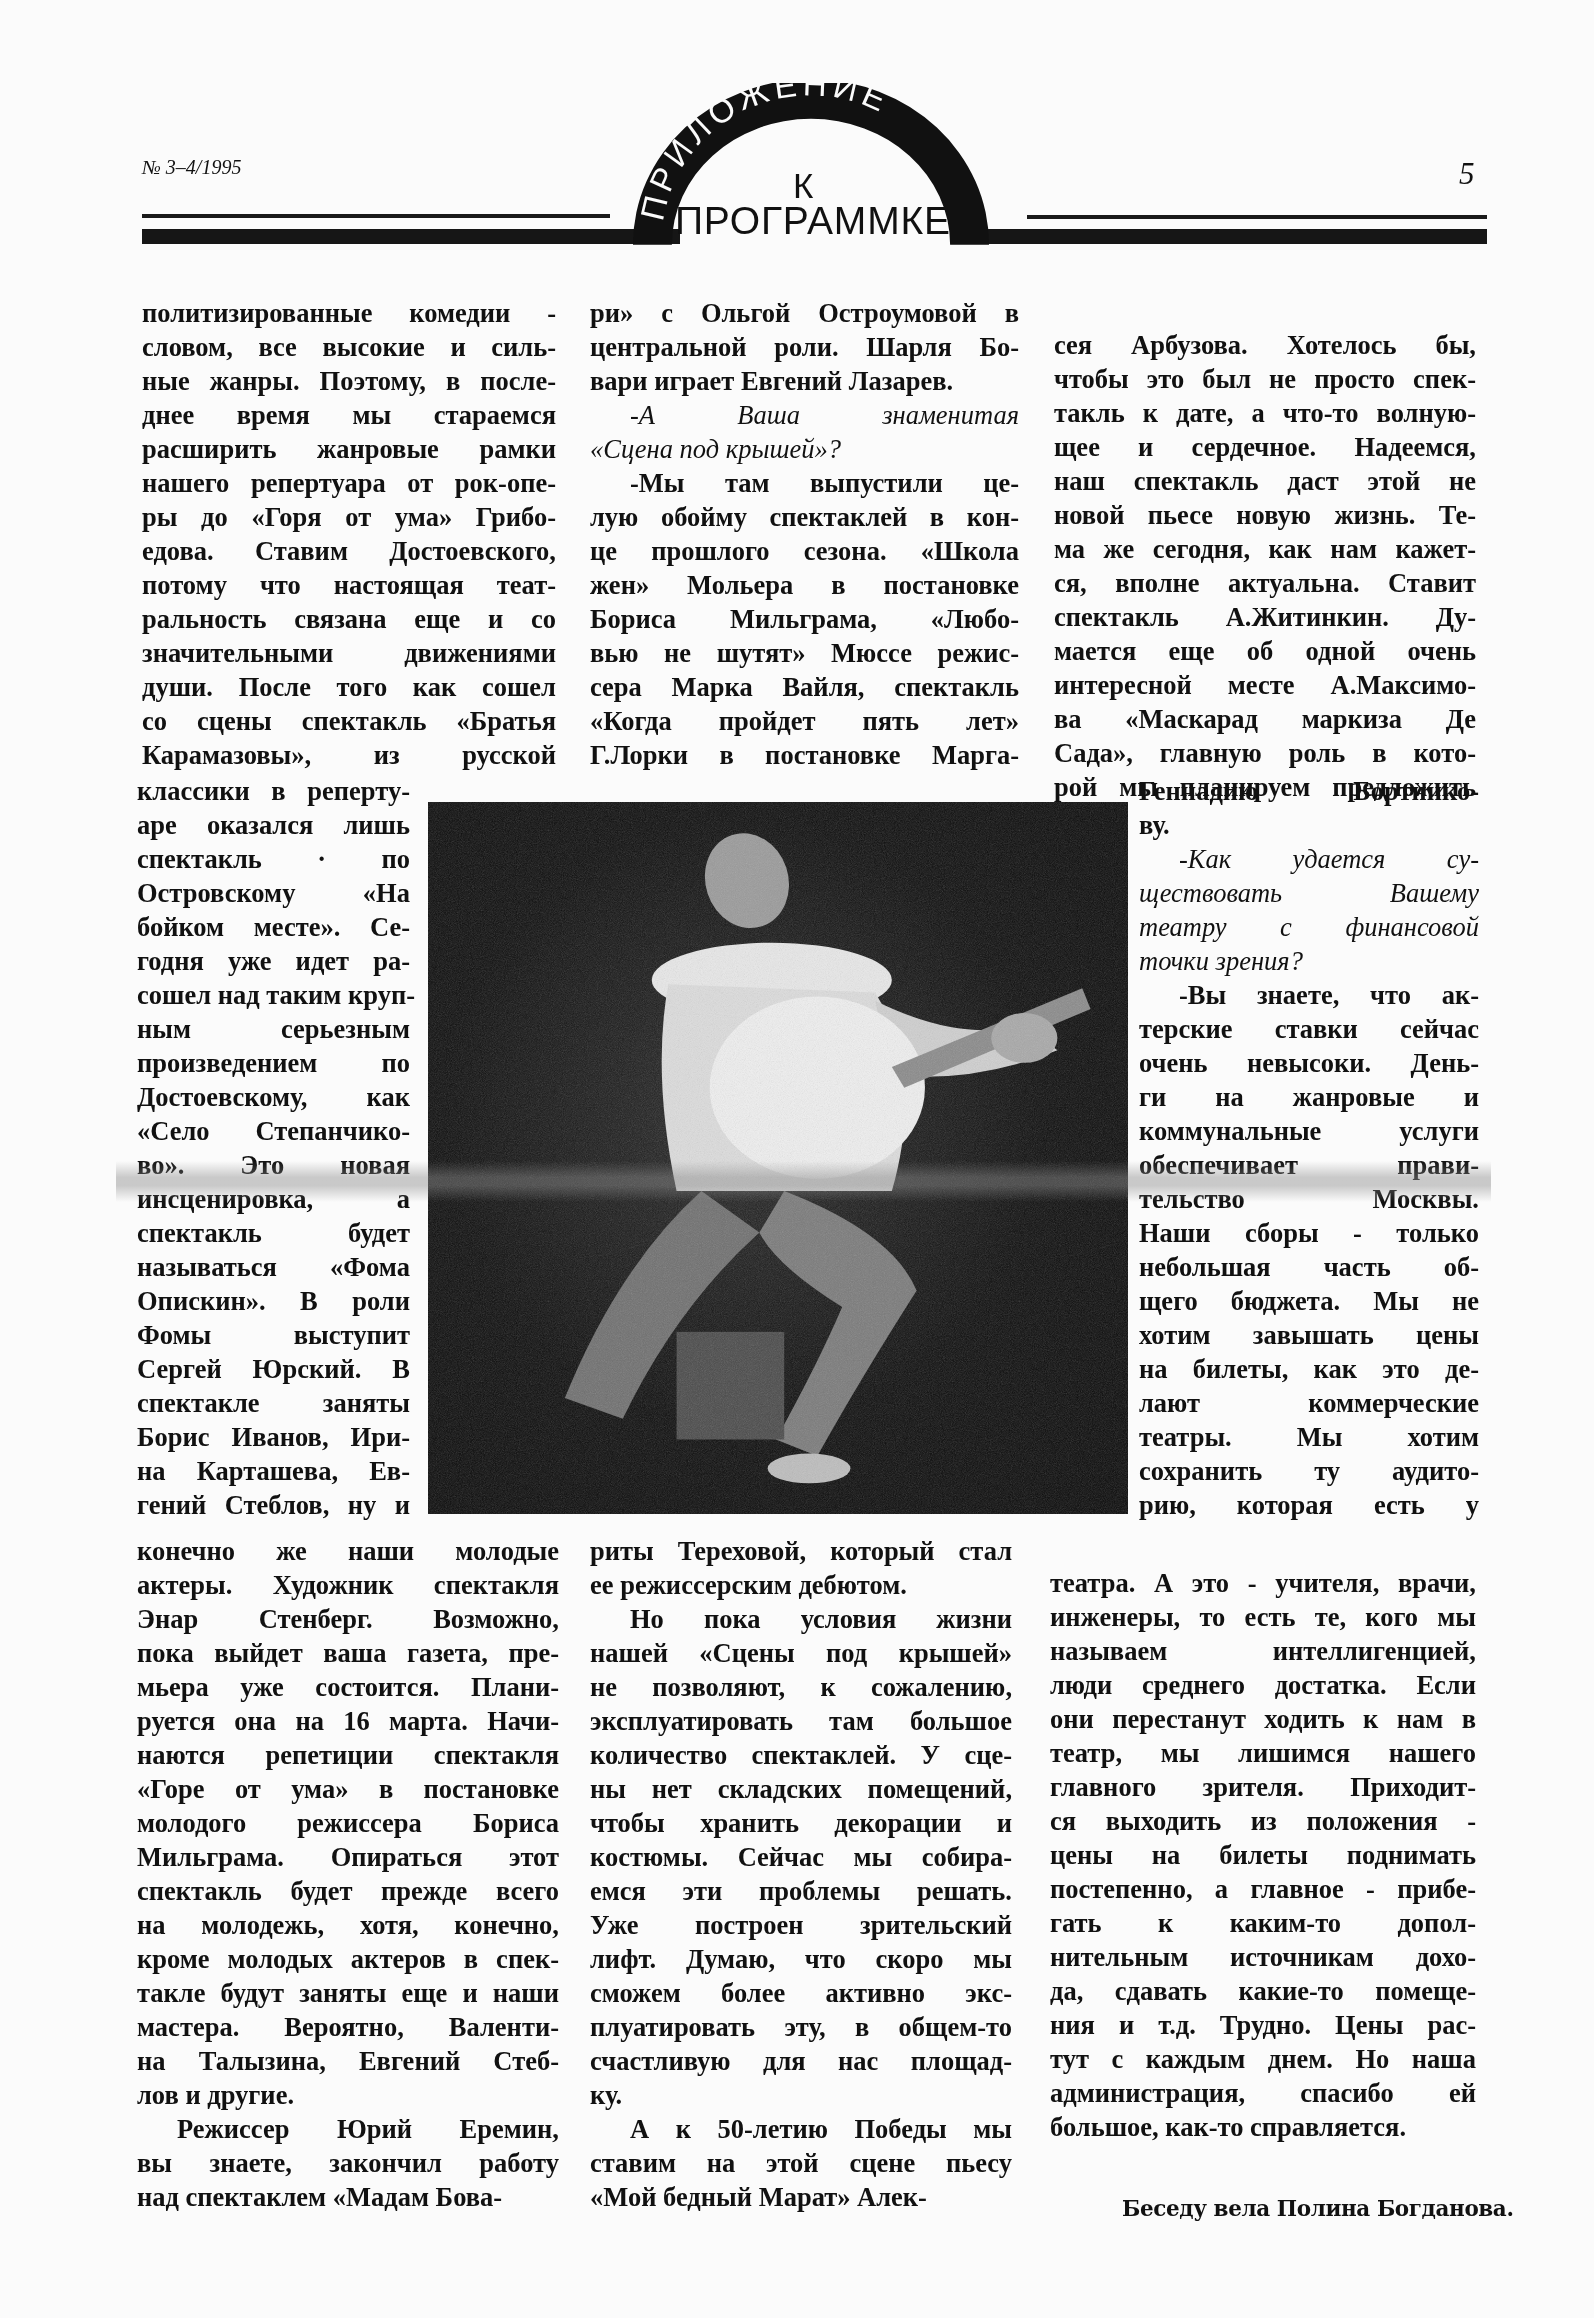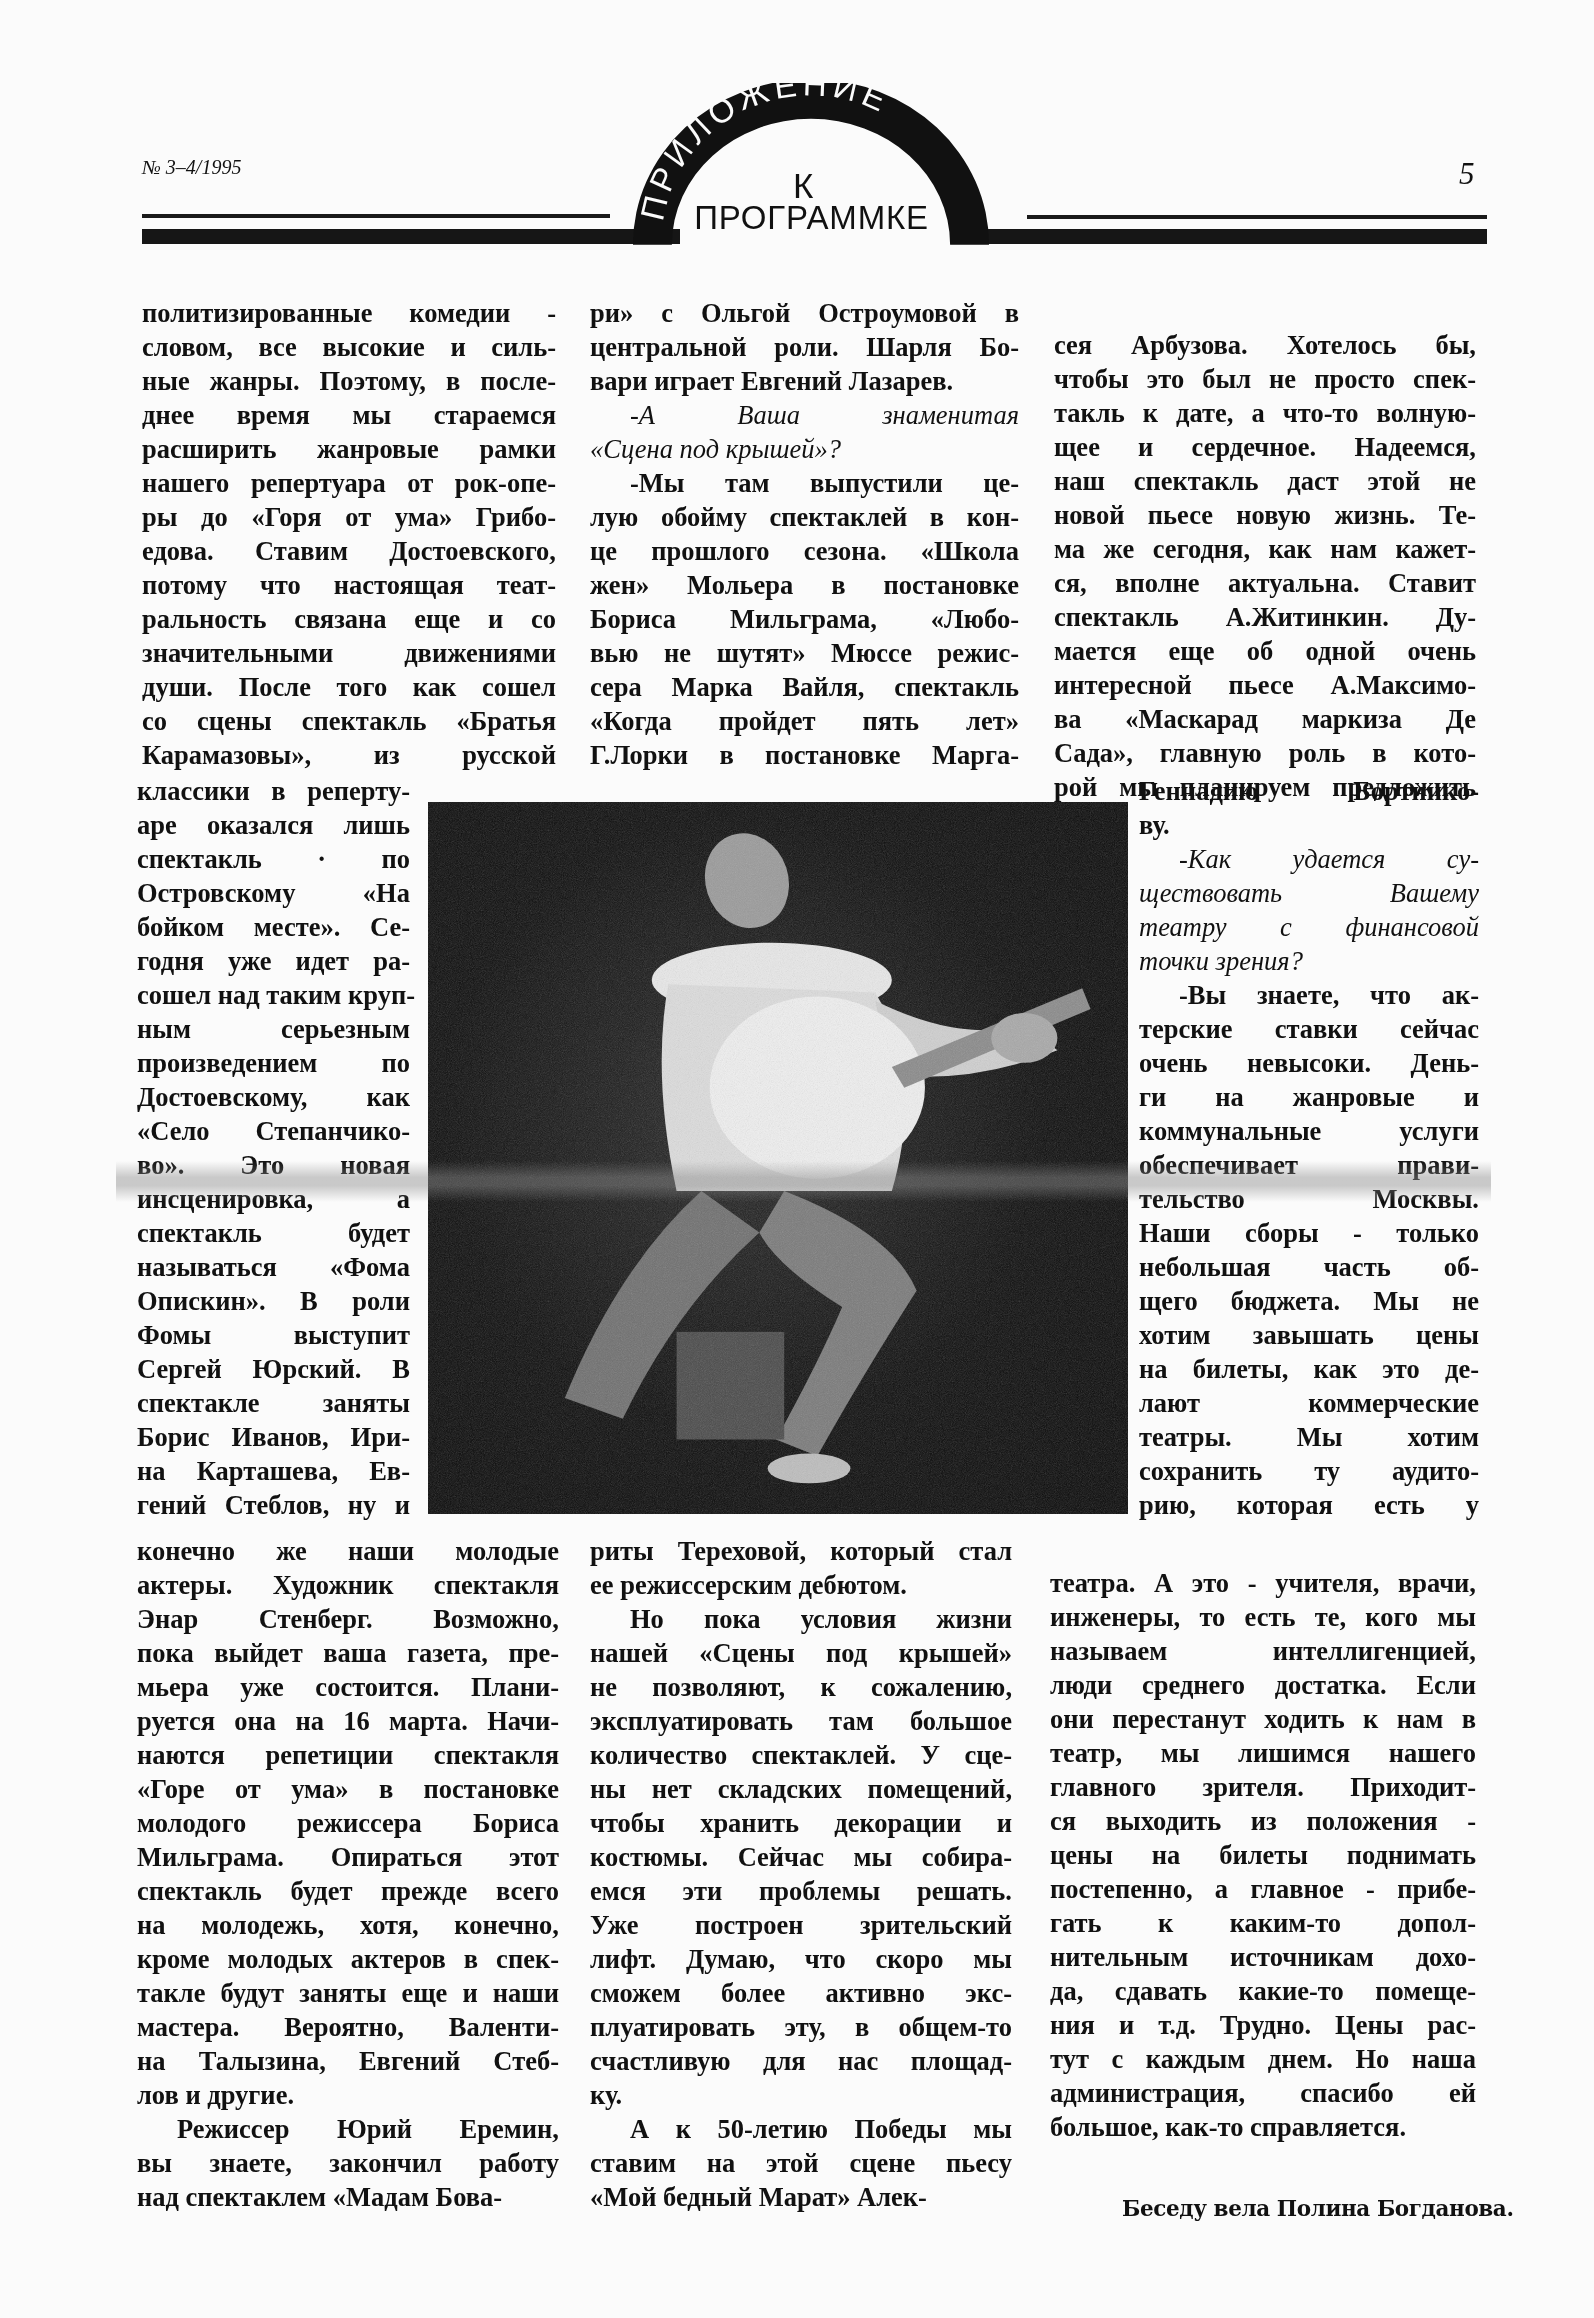--- a/index.html
+++ b/index.html
@@ -8,21 +8,21 @@
 
   
   .issue { position: absolute; left: 142px; top: 156px; font-size: 20px; font-style: italic; }
   .pageno { position: absolute; left: 1459px; top: 156px; font-size: 31px; font-style: italic; }
   .rule-thin { position: absolute; height: 4.1px; background: #1a1a1a; }
   .rule-thick { position: absolute; height: 15px; background: #161616; }
   .arch { position: absolute; left: 604px; top: 83px; width: 414px; height: 166px; }
   .arch svg { width: 100%; height: 100%; display: block; }
   .arch-k { position: absolute; left: 793px; top: 166px; font-family: "Liberation Sans", sans-serif; font-size: 35px; }
   .arch-prog { position: absolute; left: 675px; top: 199px; width: 273px; text-align: center;
-               font-family: "Liberation Sans", sans-serif; font-size: 33px; letter-spacing: 0.8px; }
+               font-family: "Liberation Sans", sans-serif; font-size: 39px; letter-spacing: 0.8px; }
 
   
   .col { position: absolute; font-size: 26.5px; line-height: 34px; font-weight: bold; font-family: Liberation Serif, serif; }
   .col .ln { display: block; text-align: justify; text-align-last: justify; white-space: nowrap; height: 34px; overflow: visible; }
   .col .ln.last { text-align-last: left; }
   .col .ln.ind { padding-left: 40px; }
   .col .ln.it { font-style: italic; font-weight: normal; }
 
   #c1a { left: 142px; top: 296px; width: 414px; }
   #c1b { left: 137px; top: 774px; width: 273px; }
@@ -215,21 +215,21 @@
     <span class="ln">сея Арбузова. Хотелось бы,</span>
     <span class="ln">чтобы это был не просто спек-</span>
     <span class="ln">такль к дате, а что-то волную-</span>
     <span class="ln">щее и сердечное. Надеемся,</span>
     <span class="ln">наш спектакль даст этой не</span>
     <span class="ln">новой пьесе новую жизнь. Те-</span>
     <span class="ln">ма же сегодня, как нам кажет-</span>
     <span class="ln">ся, вполне актуальна. Ставит</span>
     <span class="ln">спектакль А.Житинкин. Ду-</span>
     <span class="ln">мается еще об одной очень</span>
-    <span class="ln">интересной пьесе А.Максимо-</span>
+    <span class="ln">интересной месте А.Максимо-</span>
     <span class="ln">ва «Маскарад маркиза Де</span>
     <span class="ln">Сада», главную роль в кото-</span>
     <span class="ln">рой мы планируем предложить</span>
   </div>
 <div class="col" id="c3b">
     <span class="ln">Геннадию Бортнико-</span>
     <span class="ln last">ву.</span>
     <span class="ln ind it">-Как удается су-</span>
     <span class="ln it">ществовать Вашему</span>
     <span class="ln it">театру с финансовой</span>

